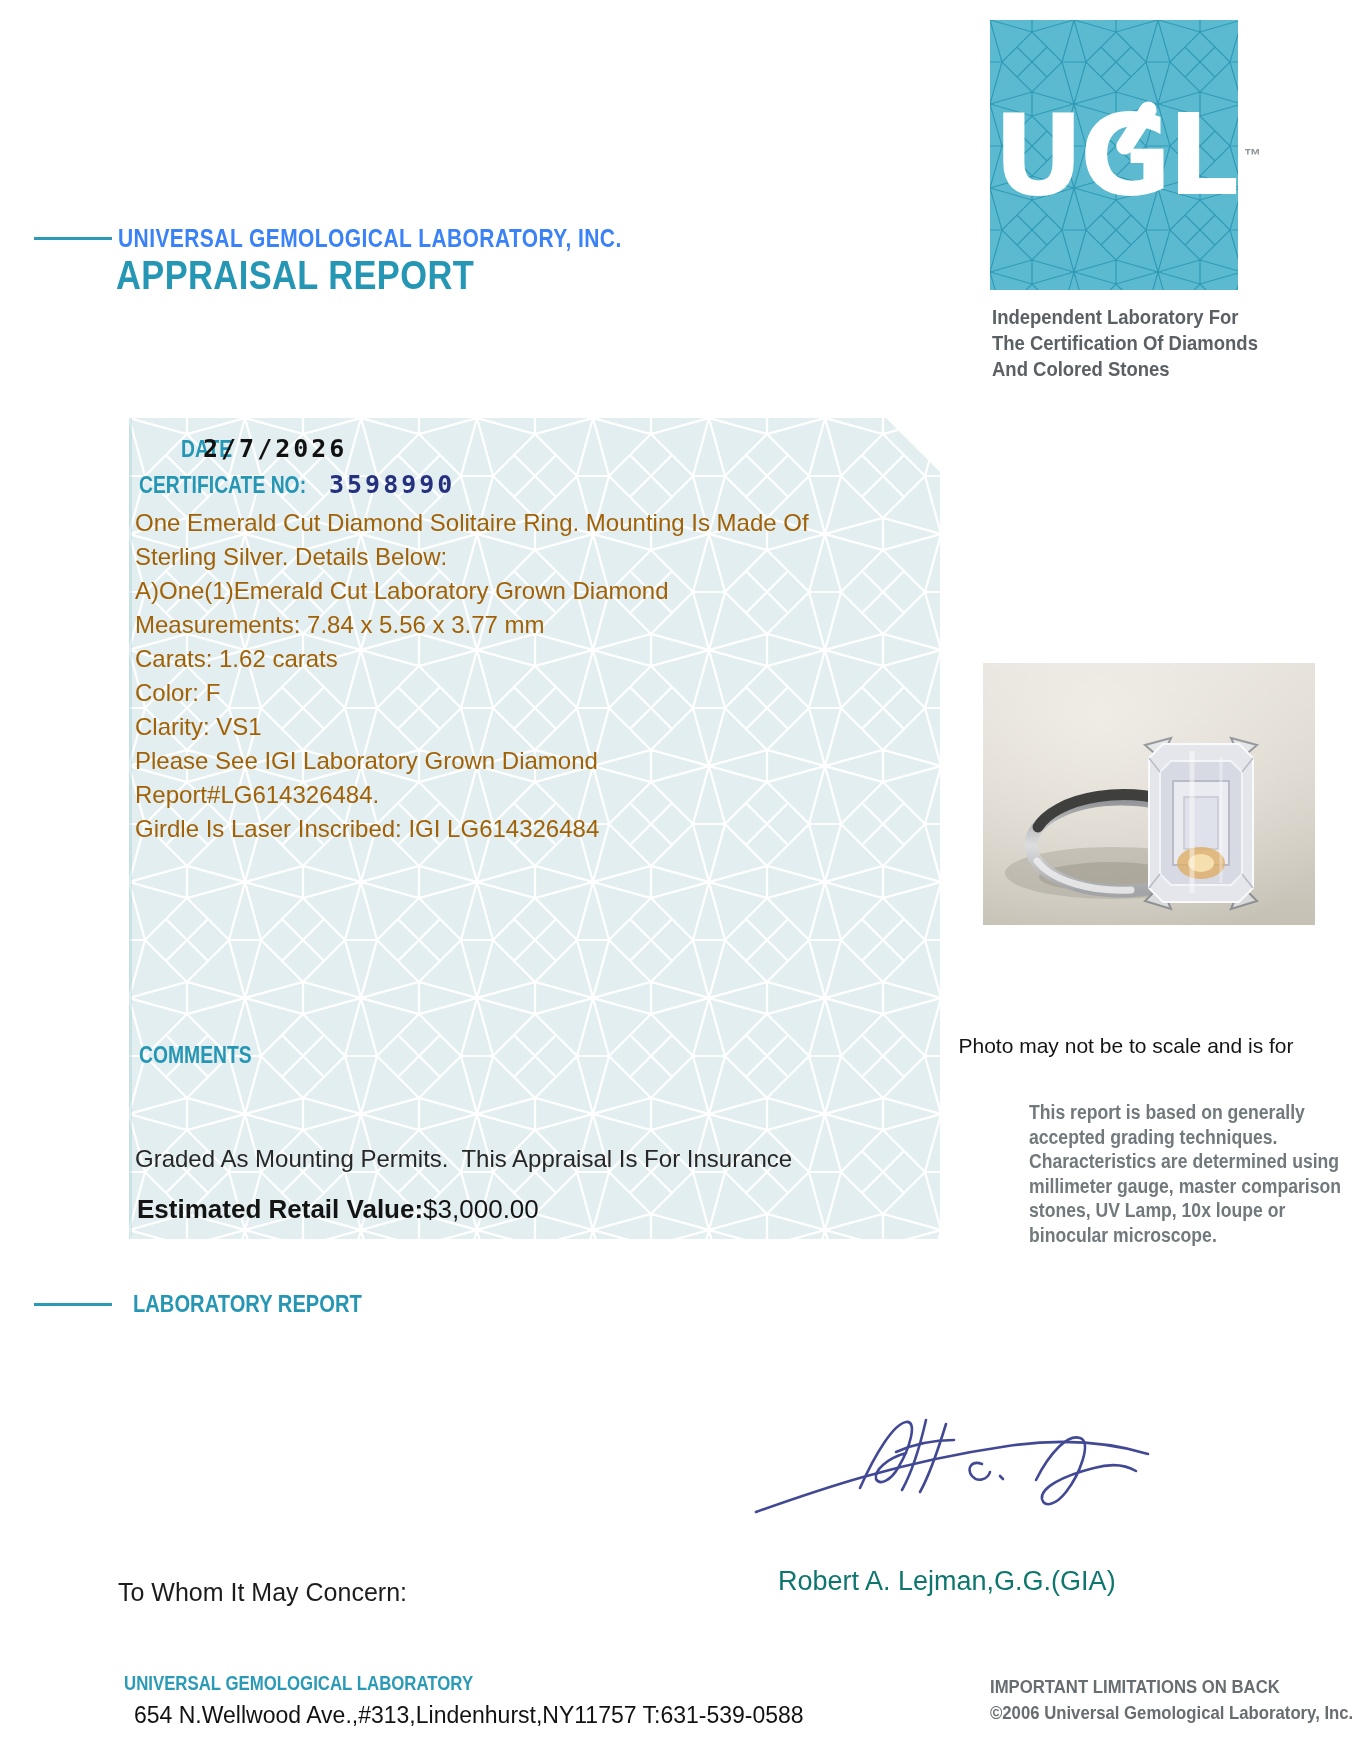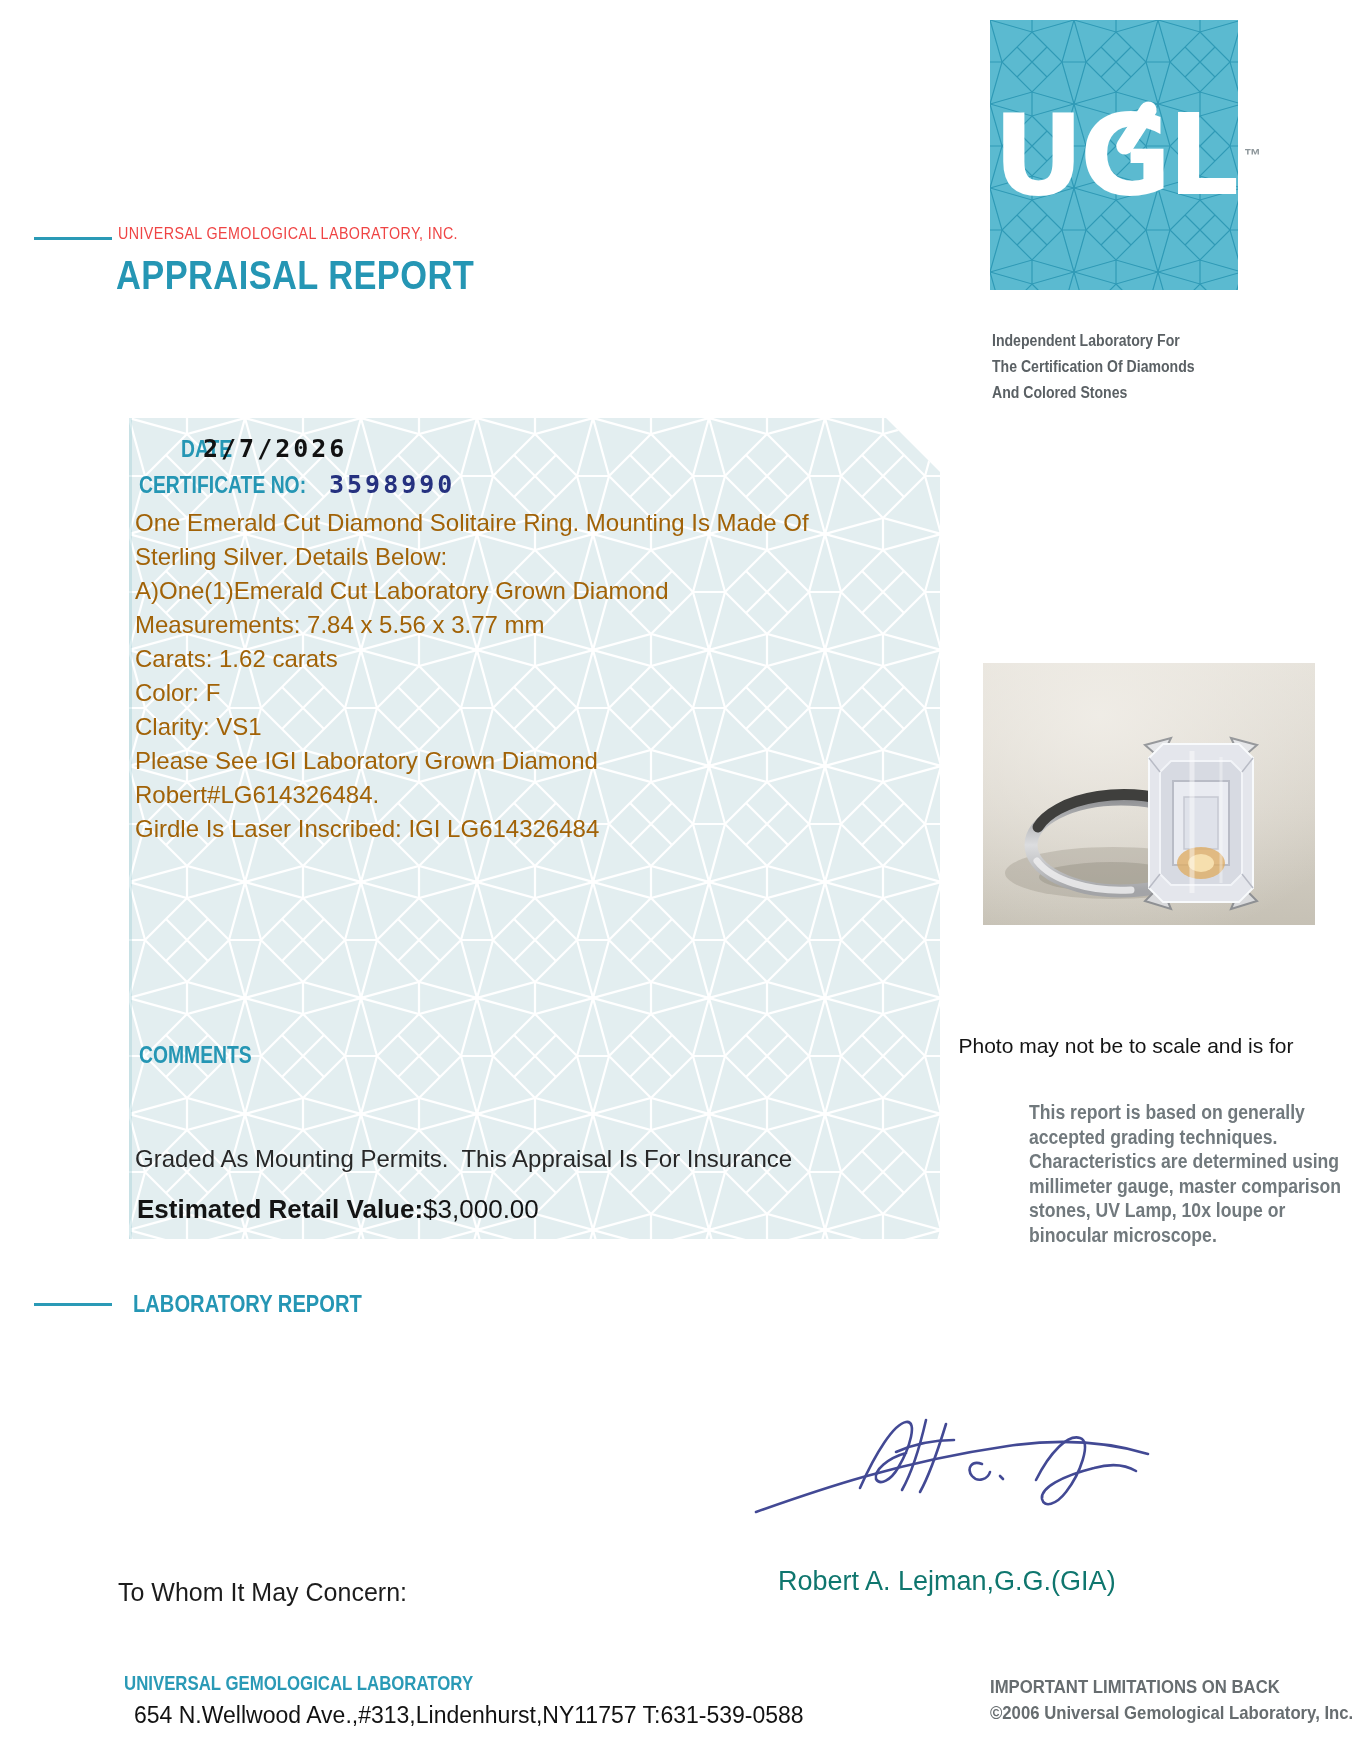--- a/index.html
+++ b/index.html
@@ -6,33 +6,33 @@
   #page{
     position:relative;width:1360px;height:1760px;background:#ffffff;overflow:hidden;
     font-family:"Liberation Sans",sans-serif;color:#222;
   }
   .abs{position:absolute;}
   .cond{display:inline-block;transform:scaleX(0.84);transform-origin:0 0;white-space:nowrap;}
   .cond88{display:inline-block;transform:scaleX(0.88);transform-origin:0 0;white-space:nowrap;}
 
   .rule{position:absolute;height:3px;background:#2a9ab6;}
 
-  .company-line{left:118px;top:224px;font-size:17px;font-weight:400;color:#ef4444;letter-spacing:0.5px;}
+  .company-line{left:118px;top:224px;font-size:25px;font-weight:700;color:#3b82f6;letter-spacing:0.5px;}
   .report-title{left:116px;top:252px;font-size:41px;font-weight:bold;color:#2596b4;letter-spacing:0.5px;}
 
   
   .logo-box{left:990px;top:20px;width:248px;height:191px;}
   .logo-box svg{display:block;}
   .ugl-text{position:absolute;left:0;right:0;bottom:6px;text-align:center;
     font-family:"DejaVu Sans",sans-serif;font-weight:bold;font-size:112px;line-height:100px;
     color:#ffffff;letter-spacing:-4px;}
   .g-accent{position:absolute;left:138px;top:78px;width:17px;height:60px;background:#ffffff;
     border-radius:9px;transform:rotate(33deg);}
   .tm{left:1244px;top:146px;font-size:17px;font-weight:bold;color:#8e979b;}
-  .logo-tagline{left:992px;top:304px;font-size:16px;line-height:26px;font-weight:700;color:#5a6064;margin-top:24px;}
+  .logo-tagline{left:992px;top:304px;font-size:21px;line-height:26px;font-weight:700;color:#5a6064;}
 
   
   .panel{left:129px;top:418px;width:811px;height:821px;
     clip-path:polygon(0 0, 757px 0, 811px 54px, 811px 100%, 0 100%);}
   .panel > svg{position:absolute;left:0;top:0;}
   .panel-edge{position:absolute;left:0;top:0;width:3px;height:100%;background:rgba(150,200,210,0.35);}
 
   .lbl-teal{font-size:23px;font-weight:bold;color:#2596b4;}
   .mono-val{font-family:"DejaVu Sans Mono",monospace;font-weight:bold;font-size:25px;letter-spacing:3px;}
   .date-row{left:10px;top:18px;margin-left:42px;}
@@ -128,21 +128,21 @@
 
     <div class="abs desc">
       <div>One Emerald Cut Diamond Solitaire Ring. Mounting Is Made Of</div>
       <div>Sterling Silver. Details Below:</div>
       <div>A)One(1)Emerald Cut Laboratory Grown Diamond</div>
       <div>Measurements: 7.84 x 5.56 x 3.77 mm</div>
       <div>Carats: 1.62 carats</div>
       <div>Color: F</div>
       <div>Clarity: VS1</div>
       <div>Please See IGI Laboratory Grown Diamond</div>
-      <div>Robert#LG614326484.</div>
+      <div>Report#LG614326484.</div>
       <div>Girdle Is Laser Inscribed: IGI LG614326484</div>
     </div>
 
     <div class="abs comments-lbl">
       <span class="cond lbl-teal">COMMENTS</span>
     </div>
     <div class="abs comments-txt">
       <div>Graded As Mounting Permits.  This Appraisal Is For Insurance</div>
       <div>Purposes.</div>
     </div>

